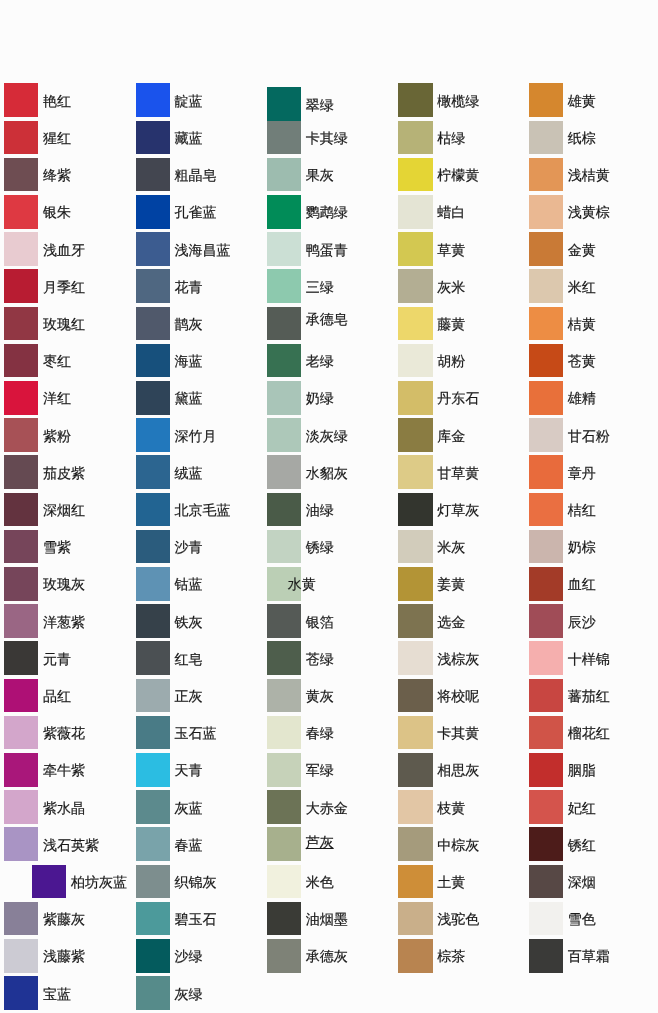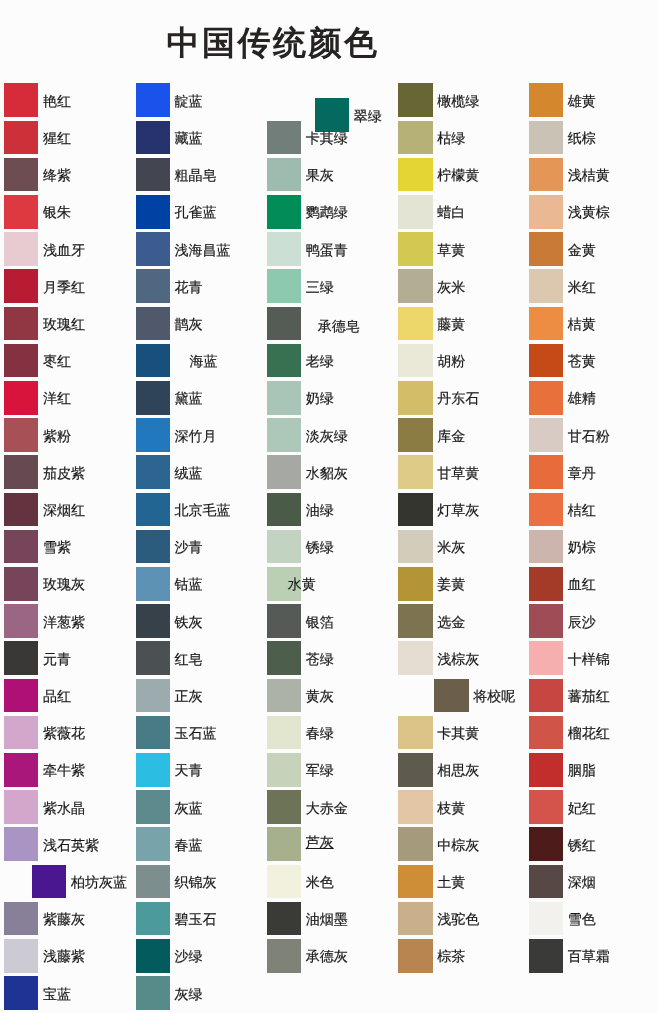--- a/index.html
+++ b/index.html
@@ -26,21 +26,20 @@
     position:absolute;
     font-size:14px;line-height:14px;
     color:#1A1A1A;white-space:nowrap;
     -webkit-text-stroke:0.2px #1A1A1A;
   }
 </style>
 </head>
 <body>
 
 <div id="page">
-  <div id="title">中国传统颜色</div>
   <div id="grid">
       <div class="col" style="left: 4px;">
         <div class="row" style="top: 83.3px; width: 125px; height: 33.8px;">
           <div class="sw" style="background: rgb(214, 43, 56); width: 34.4px; height: 33.8px;"></div>
           <div class="lbl" style="left: 39px; top: 10.6px;">艳红</div>
         </div>
         <div class="row" style="top: 120.5px; width: 125px; height: 33.8px;">
           <div class="sw" style="background: rgb(204, 48, 56); width: 34.4px; height: 33.8px;"></div>
           <div class="lbl" style="left: 39px; top: 10.6px;">猩红</div>
         </div>
@@ -161,21 +160,21 @@
         <div class="row" style="top: 269.3px; width: 125px; height: 33.8px;">
           <div class="sw" style="background: rgb(79, 103, 129); width: 34.4px; height: 33.8px;"></div>
           <div class="lbl" style="left: 39px; top: 10.6px;">花青</div>
         </div>
         <div class="row" style="top: 306.5px; width: 125px; height: 33.8px;">
           <div class="sw" style="background: rgb(80, 89, 107); width: 34.4px; height: 33.8px;"></div>
           <div class="lbl" style="left: 39px; top: 10.6px;">鹊灰</div>
         </div>
         <div class="row" style="top: 343.7px; width: 125px; height: 33.8px;">
           <div class="sw" style="background: rgb(23, 80, 124); width: 34.4px; height: 33.8px;"></div>
-          <div class="lbl" style="left: 39px; top: 10.6px; margin-left: 15px;">海蓝</div>
+          <div class="lbl" style="left: 39px; top: 10.6px;">海蓝</div>
         </div>
         <div class="row" style="top: 380.9px; width: 125px; height: 33.8px;">
           <div class="sw" style="background: rgb(47, 68, 88); width: 34.4px; height: 33.8px;"></div>
           <div class="lbl" style="left: 39px; top: 10.6px;">黛蓝</div>
         </div>
         <div class="row" style="top: 418.1px; width: 125px; height: 33.8px;">
           <div class="sw" style="background: rgb(34, 120, 188); width: 34.4px; height: 33.8px;"></div>
           <div class="lbl" style="left: 39px; top: 10.6px;">深竹月</div>
         </div>
         <div class="row" style="top: 455.3px; width: 125px; height: 33.8px;">
@@ -233,21 +232,21 @@
         <div class="row" style="top: 938.9px; width: 125px; height: 33.8px;">
           <div class="sw" style="background: rgb(4, 91, 93); width: 34.4px; height: 33.8px;"></div>
           <div class="lbl" style="left: 39px; top: 10.6px;">沙绿</div>
         </div>
         <div class="row" style="top: 976.1px; width: 125px; height: 33.8px;">
           <div class="sw" style="background: rgb(86, 139, 138); width: 34.4px; height: 33.8px;"></div>
           <div class="lbl" style="left: 39px; top: 10.6px;">灰绿</div>
         </div>
       </div>
       <div class="col" style="left: 266.7px;">
-        <div class="row" style="top: 98px; width: 125px; height: 33.8px; margin-left: 48px;">
+        <div class="row" style="top: 87px; width: 125px; height: 33.8px;">
           <div class="sw" style="background: rgb(4, 105, 95); width: 34.4px; height: 33.8px;"></div>
           <div class="lbl" style="left: 39px; top: 10.6px;">翠绿</div>
         </div>
         <div class="row" style="top: 120.5px; width: 125px; height: 33.8px;">
           <div class="sw" style="background: rgb(113, 126, 121); width: 34.4px; height: 33.8px;"></div>
           <div class="lbl" style="left: 39px; top: 10.6px;">卡其绿</div>
         </div>
         <div class="row" style="top: 157.7px; width: 125px; height: 33.8px;">
           <div class="sw" style="background: rgb(157, 188, 175); width: 34.4px; height: 33.8px;"></div>
           <div class="lbl" style="left: 39px; top: 10.6px;">果灰</div>
@@ -259,21 +258,21 @@
         <div class="row" style="top: 232.1px; width: 125px; height: 33.8px;">
           <div class="sw" style="background: rgb(203, 223, 212); width: 34.4px; height: 33.8px;"></div>
           <div class="lbl" style="left: 39px; top: 10.6px;">鸭蛋青</div>
         </div>
         <div class="row" style="top: 269.3px; width: 125px; height: 33.8px;">
           <div class="sw" style="background: rgb(141, 201, 174); width: 34.4px; height: 33.8px;"></div>
           <div class="lbl" style="left: 39px; top: 10.6px;">三绿</div>
         </div>
         <div class="row" style="top: 306.5px; width: 125px; height: 33.8px;">
           <div class="sw" style="background: rgb(85, 92, 86); width: 34.4px; height: 33.8px;"></div>
-          <div class="lbl" style="left: 39px; top: 12px; margin-left: 12px;">承德皂</div>
+          <div class="lbl" style="left: 39px; top: 5px;">承德皂</div>
         </div>
         <div class="row" style="top: 343.7px; width: 125px; height: 33.8px;">
           <div class="sw" style="background: rgb(55, 113, 82); width: 34.4px; height: 33.8px;"></div>
           <div class="lbl" style="left: 39px; top: 10.6px;">老绿</div>
         </div>
         <div class="row" style="top: 380.9px; width: 125px; height: 33.8px;">
           <div class="sw" style="background: rgb(169, 197, 184); width: 34.4px; height: 33.8px;"></div>
           <div class="lbl" style="left: 39px; top: 10.6px;">奶绿</div>
         </div>
         <div class="row" style="top: 418.1px; width: 125px; height: 33.8px;">
@@ -395,21 +394,21 @@
           <div class="lbl" style="left: 39px; top: 10.6px;">姜黄</div>
         </div>
         <div class="row" style="top: 604.1px; width: 125px; height: 33.8px;">
           <div class="sw" style="background: rgb(125, 115, 80); width: 34.4px; height: 33.8px;"></div>
           <div class="lbl" style="left: 39px; top: 10.6px;">选金</div>
         </div>
         <div class="row" style="top: 641.3px; width: 125px; height: 33.8px;">
           <div class="sw" style="background: rgb(230, 221, 210); width: 34.4px; height: 33.8px;"></div>
           <div class="lbl" style="left: 39px; top: 10.6px;">浅棕灰</div>
         </div>
-        <div class="row" style="top: 678.5px; width: 125px; height: 33.8px; margin-left: 36px;">
+        <div class="row" style="top: 678.5px; width: 125px; height: 33.8px;">
           <div class="sw" style="background: rgb(107, 95, 75); width: 34.4px; height: 33.8px;"></div>
           <div class="lbl" style="left: 39px; top: 10.6px;">将校呢</div>
         </div>
         <div class="row" style="top: 715.7px; width: 125px; height: 33.8px;">
           <div class="sw" style="background: rgb(220, 195, 135); width: 34.4px; height: 33.8px;"></div>
           <div class="lbl" style="left: 39px; top: 10.6px;">卡其黄</div>
         </div>
         <div class="row" style="top: 752.9px; width: 125px; height: 33.8px;">
           <div class="sw" style="background: rgb(94, 90, 78); width: 34.4px; height: 33.8px;"></div>
           <div class="lbl" style="left: 39px; top: 10.6px;">相思灰</div>

